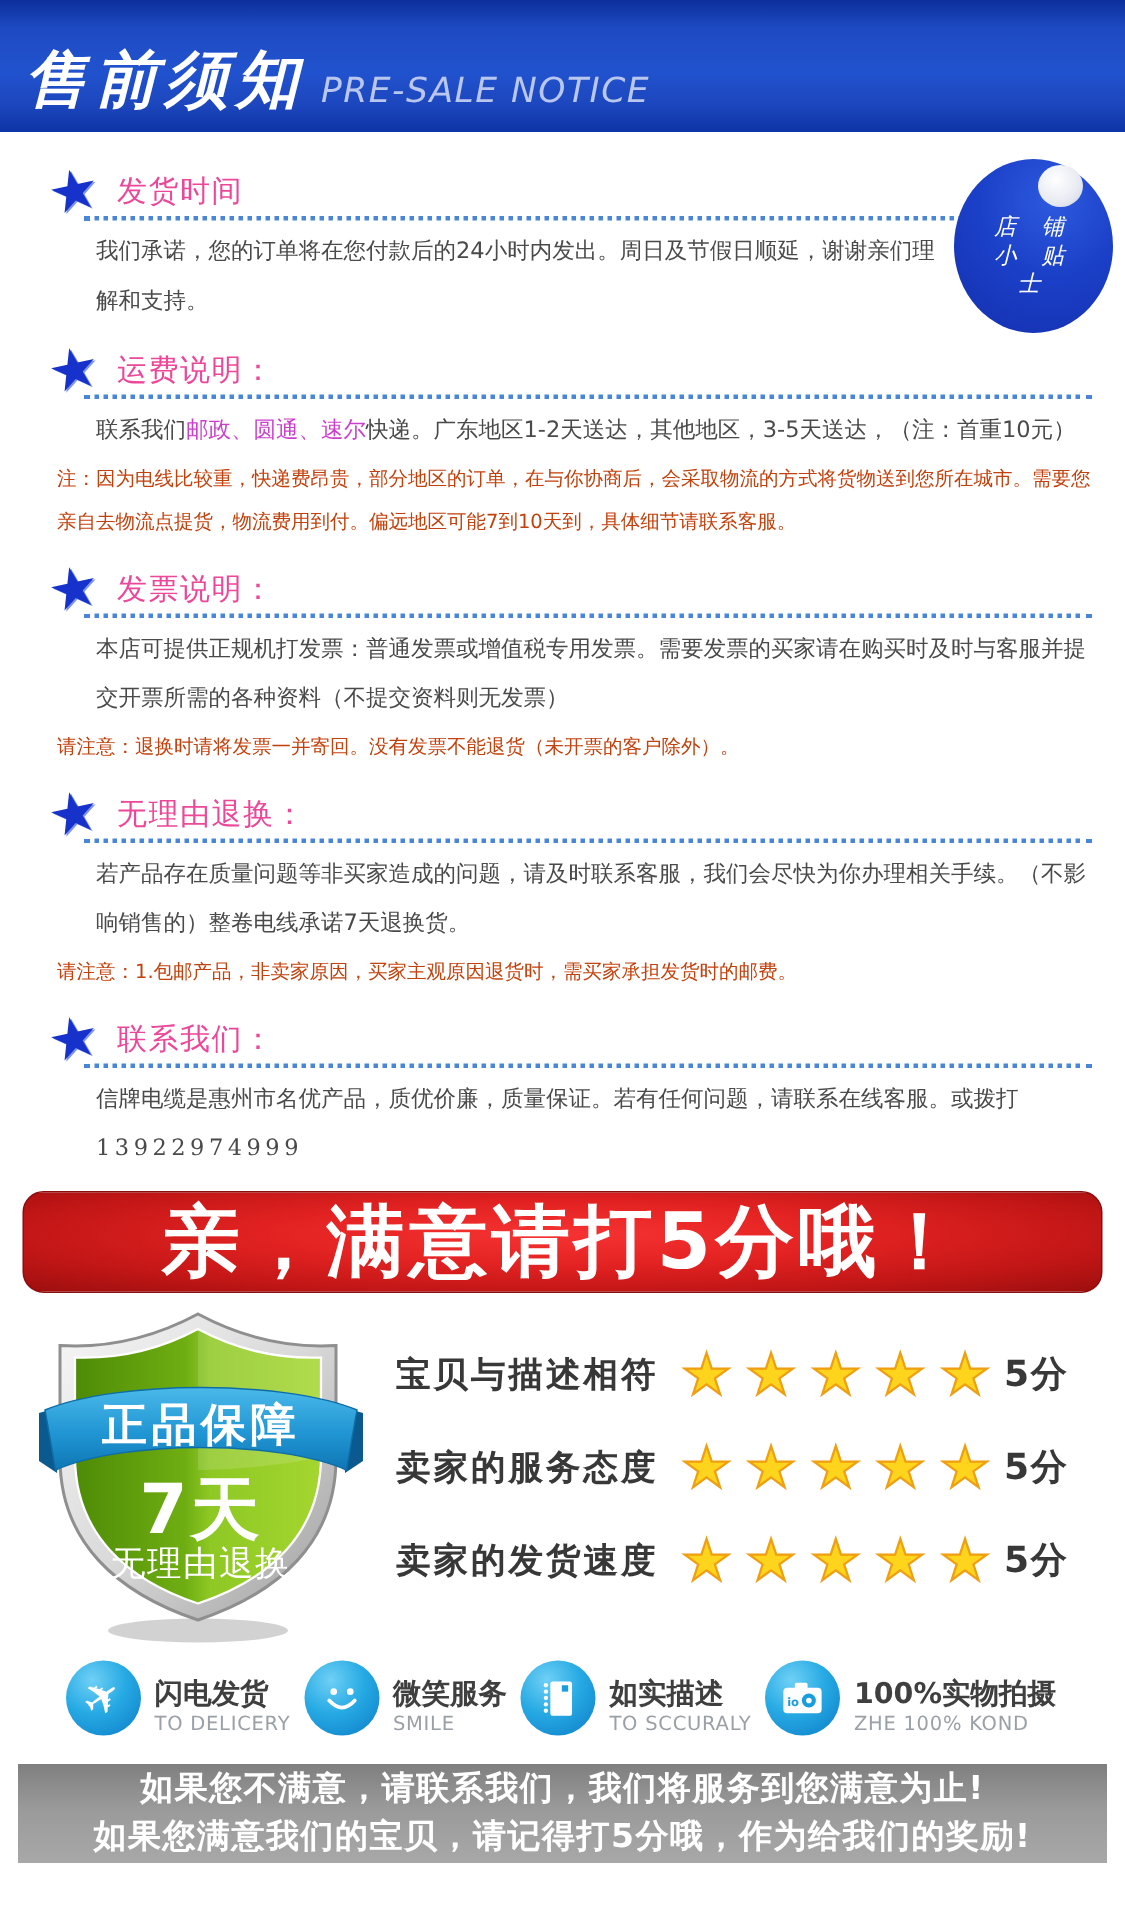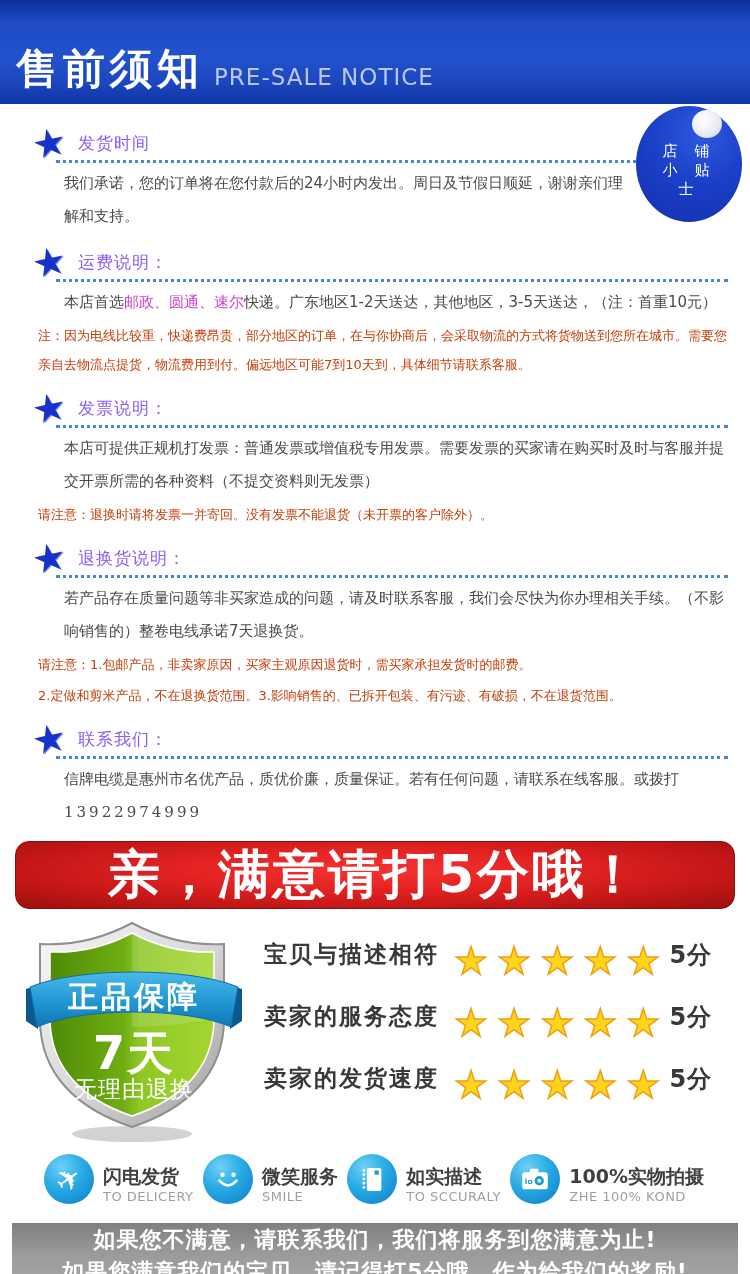--- a/index.html
+++ b/index.html
@@ -1,54 +1,54 @@
 <!DOCTYPE html>
 <html><head>
 <meta charset="utf-8">
 <style>
   * { margin:0; padding:0; box-sizing:border-box; }
   html,body { background:#ffffff; }
   body { font-family:"DejaVu Sans","Liberation Sans",sans-serif; }
   .page { position:relative; width:750px; height:1274px; margin:0 auto; background:#ffffff; overflow:hidden; }
 
   
-  .header { height:104px; background:linear-gradient(180deg,#0c2f9b 0%,#1e4bc4 22%,#2152cd 55%,#1c46bd 80%,#0e34a6 100%); display:flex; align-items:flex-end; padding:0 0 14px 16px; }
+  .header { height:88px; background:linear-gradient(180deg,#0c2f9b 0%,#1e4bc4 22%,#2152cd 55%,#1c46bd 80%,#0e34a6 100%); display:flex; align-items:flex-end; padding:0 0 14px 16px;font-style:italic; }
   .header .zh { color:#ffffff; font-size:42px; font-weight:bold; letter-spacing:5px; line-height:1; }
   .header .en { color:#b9c7ee; font-size:23px; letter-spacing:1px; margin-left:10px; line-height:1.1; }
 
   
   .tip-badge { position:absolute; top:106px; right:8px; width:106px; height:116px; border-radius:50%;
     background:radial-gradient(circle at 62% 24%, #2d5ade 0%, #1b40c8 45%, #142fae 100%); z-index:5; }
   .tip-badge .hole { position:absolute; top:4px; left:56px; width:30px; height:28px; border-radius:50%;
     background:radial-gradient(circle at 40% 35%, #ffffff 0%, #e8eaf2 60%, #c9cede 100%); }
-  .tip-badge .txt { position:absolute; top:36px; left:0; width:100%; text-align:center; color:#ffffff; font-size:15px; line-height:19px; letter-spacing:6px; }
+  .tip-badge .txt { position:absolute; top:36px; left:0; width:100%; text-align:center; color:#ffffff; font-size:15px; line-height:19px; font-style:italic; letter-spacing:6px; }
 
   
   .sections { padding-top:20px; }
   .section { margin:0 14px 10px 14px; }
   .sec-head { display:flex; align-items:center; height:36px; }
   .star-icon { width:46px; margin-left:18px; font-size:38px; line-height:34px; color:#1632cb; transform:rotate(-12deg); text-shadow:1px 1px 0 #7d95e8; }
-  .sec-title { font-size:17px; color:#8b5cf6; letter-spacing:1px; padding-top:2px; }
+  .sec-title { font-size:20px; color:#ec4899; letter-spacing:1px; padding-top:2px; }
   .dotline { border-top:3px dotted #4a86d8; margin:0 8px 4px 42px; height:0; }
   .p-normal { margin:0 0 0 50px; font-size:15px; line-height:33px; color:#4a4a4a; }
   .p-red { margin:2px 0 0 24px; font-size:13px; line-height:29px; color:#c2410c; }
   .carriers { color:#cc3fcc; }
   .w-narrow { max-width:560px; }
   .phone { font-family:"DejaVu Serif","Liberation Serif",serif; letter-spacing:3px; }
 
   
   .banner { margin:12px 15px 0 15px; height:68px; border-radius:14px; border:1px solid #8c0d0d;
     background:radial-gradient(ellipse at 50% 42%, #f63333 0%, #e32222 38%, #c21616 72%, #9c0e0e 100%);
     display:flex; align-items:center; justify-content:center; color:#ffffff; font-size:52px; font-weight:bold; letter-spacing:3px; }
 
   
   .guarantee { display:flex; align-items:flex-start; padding:10px 10px 0 26px; height:228px; }
   .shield-wrap { width:216px; flex:none; }
   .ratings { flex:1; margin-left:22px; padding-top:6px; }
-  .rate-row { display:flex; align-items:flex-start; height:48px; margin:14px 0; }
+  .rate-row { display:flex; align-items:center; height:48px; margin:14px 0; }
   .rate-label { font-size:23px; font-weight:bold; color:#383838; letter-spacing:2px; width:178px; flex:none; }
   .stars { font-size:38px; letter-spacing:9px; color:#ffd41d; -webkit-text-stroke:1.5px #efA30f; -webkit-text-stroke-color:#ef9f12; margin-left:12px; white-space:nowrap; }
   .rate-score { font-size:24px; font-weight:bold; color:#383838; letter-spacing:1px; }
 
   
   .features { display:flex; justify-content:space-between; align-items:center; padding:16px 46px 8px 44px; }
   .feature { display:flex; align-items:center; gap:9px; }
   .f-circle { width:50px; height:50px; border-radius:50%; flex:none;
     background:radial-gradient(circle at 35% 26%, #6fd0f5 0%, #27aae4 45%, #0b7cc6 100%);
     display:flex; align-items:center; justify-content:center; color:#ffffff; }
@@ -91,43 +91,42 @@
       <div class="dotline"></div>
       <p class="p-normal w-narrow">我们承诺，您的订单将在您付款后的24小时内发出。周日及节假日顺延，谢谢亲们理解和支持。</p>
     </div>
 
     <div class="section">
       <div class="sec-head">
         <span class="star-icon">★</span>
         <span class="sec-title">运费说明：</span>
       </div>
       <div class="dotline"></div>
-      <p class="p-normal"><span>本店首选</span><span class="carriers">邮政、圆通、速尔</span><span>快递。广东地区1-2天送达，其他地区，3-5天送达，（注：首重10元）</span></p>
+      <p class="p-normal"><span>联系我们</span><span class="carriers">邮政、圆通、速尔</span><span>快递。广东地区1-2天送达，其他地区，3-5天送达，（注：首重10元）</span></p>
       <p class="p-red">注：因为电线比较重，快递费昂贵，部分地区的订单，在与你协商后，会采取物流的方式将货物送到您所在城市。需要您亲自去物流点提货，物流费用到付。偏远地区可能7到10天到，具体细节请联系客服。</p>
     </div>
 
     <div class="section">
       <div class="sec-head">
         <span class="star-icon">★</span>
         <span class="sec-title">发票说明：</span>
       </div>
       <div class="dotline"></div>
       <p class="p-normal">本店可提供正规机打发票：普通发票或增值税专用发票。需要发票的买家请在购买时及时与客服并提交开票所需的各种资料（不提交资料则无发票）</p>
       <p class="p-red">请注意：退换时请将发票一并寄回。没有发票不能退货（未开票的客户除外）。</p>
     </div>
 
     <div class="section">
       <div class="sec-head">
         <span class="star-icon">★</span>
-        <span class="sec-title">退换货说明：</span>
+        <span class="sec-title">无理由退换：</span>
       </div>
       <div class="dotline"></div>
       <p class="p-normal">若产品存在质量问题等非买家造成的问题，请及时联系客服，我们会尽快为你办理相关手续。（不影响销售的）整卷电线承诺7天退换货。</p>
       <p class="p-red">请注意：1.包邮产品，非卖家原因，买家主观原因退货时，需买家承担发货时的邮费。</p>
-      <p class="p-red">2.定做和剪米产品，不在退换货范围。3.影响销售的、已拆开包装、有污迹、有破损，不在退货范围。</p>
     </div>
 
     <div class="section">
       <div class="sec-head">
         <span class="star-icon">★</span>
         <span class="sec-title">联系我们：</span>
       </div>
       <div class="dotline"></div>
       <p class="p-normal"><span>信牌电缆是惠州市名优产品，质优价廉，质量保证。若有任何问题，请联系在线客服。或拨打</span><span class="phone">13922974999</span></p>
     </div>

